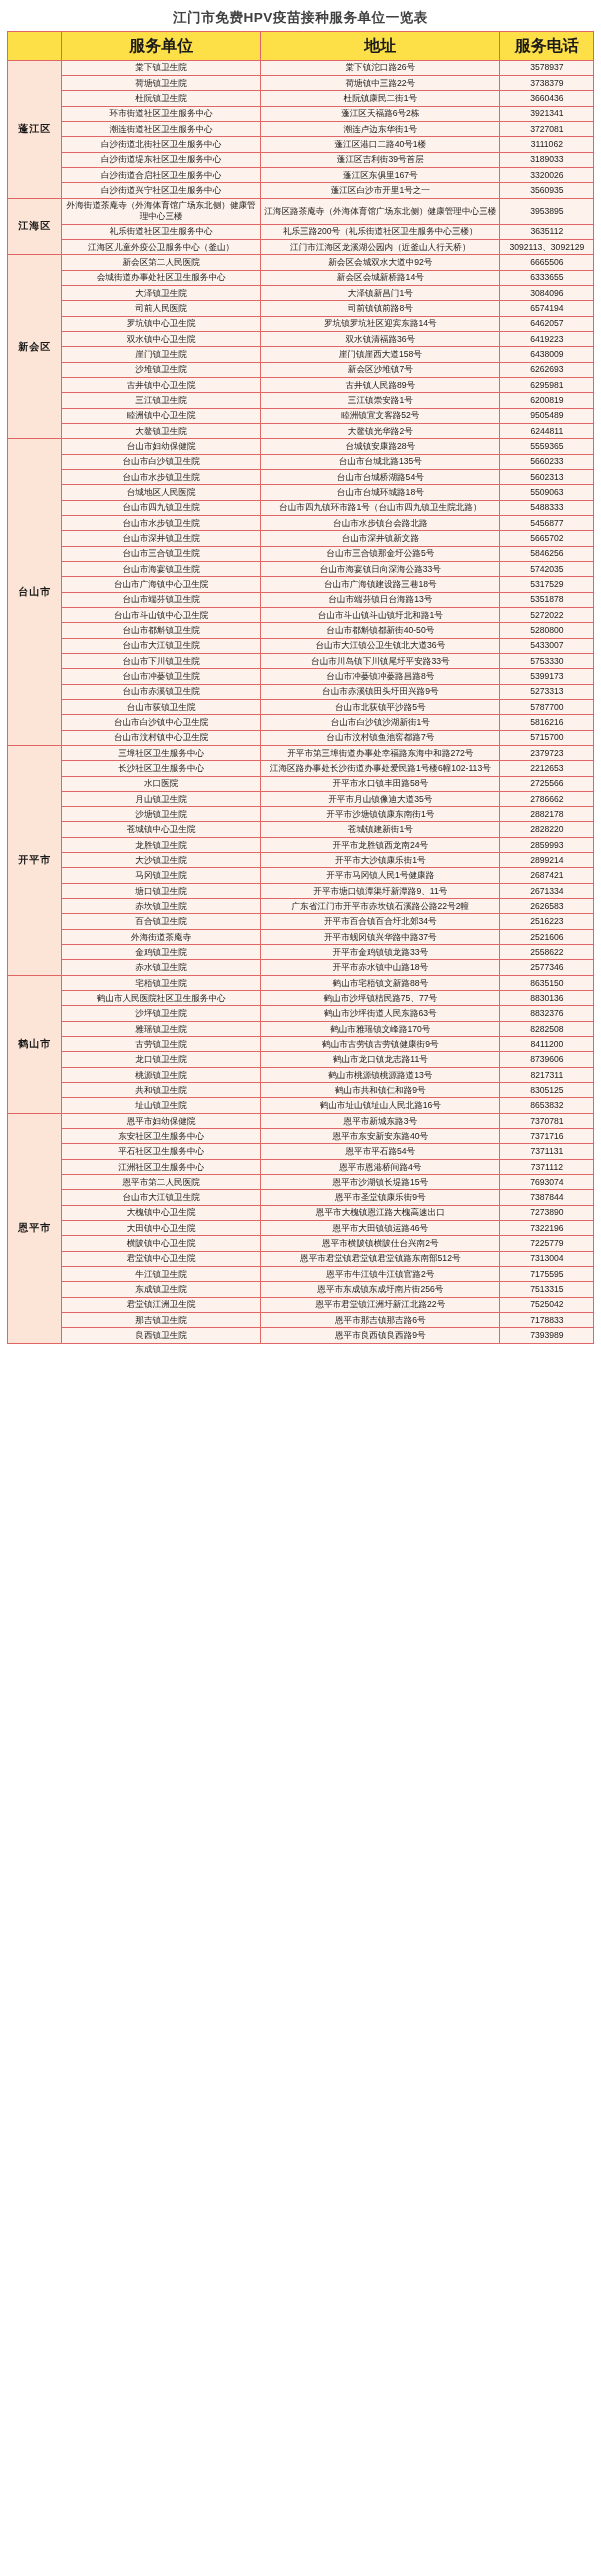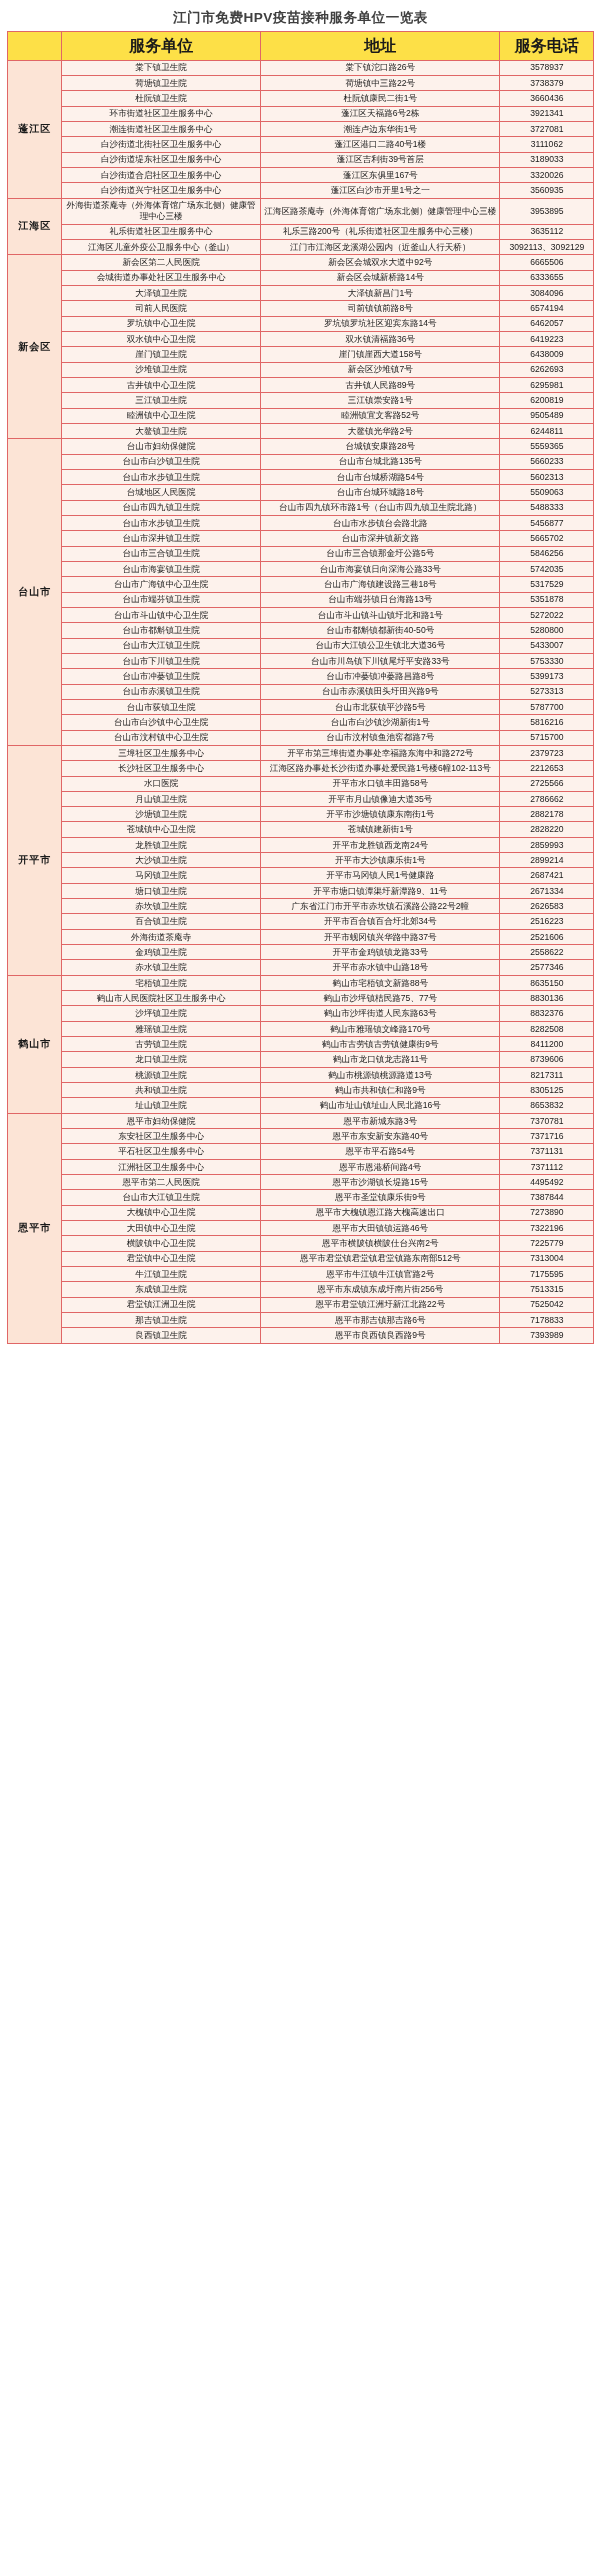--- a/index.html
+++ b/index.html
@@ -443,21 +443,21 @@
           <td class="phone">7371131</td>
         </tr>
         <tr>
           <td class="unit">江洲社区卫生服务中心</td>
           <td class="addr">恩平市恩港桥间路4号</td>
           <td class="phone">7371112</td>
         </tr>
         <tr>
           <td class="unit">恩平市第二人民医院</td>
           <td class="addr">恩平市沙湖镇长堤路15号</td>
-          <td class="phone">4495492</td>
+          <td class="phone">7693074</td>
         </tr>
         <tr>
           <td class="unit">台山市大江镇卫生院</td>
           <td class="addr">恩平市圣堂镇康乐街9号</td>
           <td class="phone">7387844</td>
         </tr>
         <tr>
           <td class="unit">大槐镇中心卫生院</td>
           <td class="addr">恩平市大槐镇恩江路大槐高速出口</td>
           <td class="phone">7273890</td>

